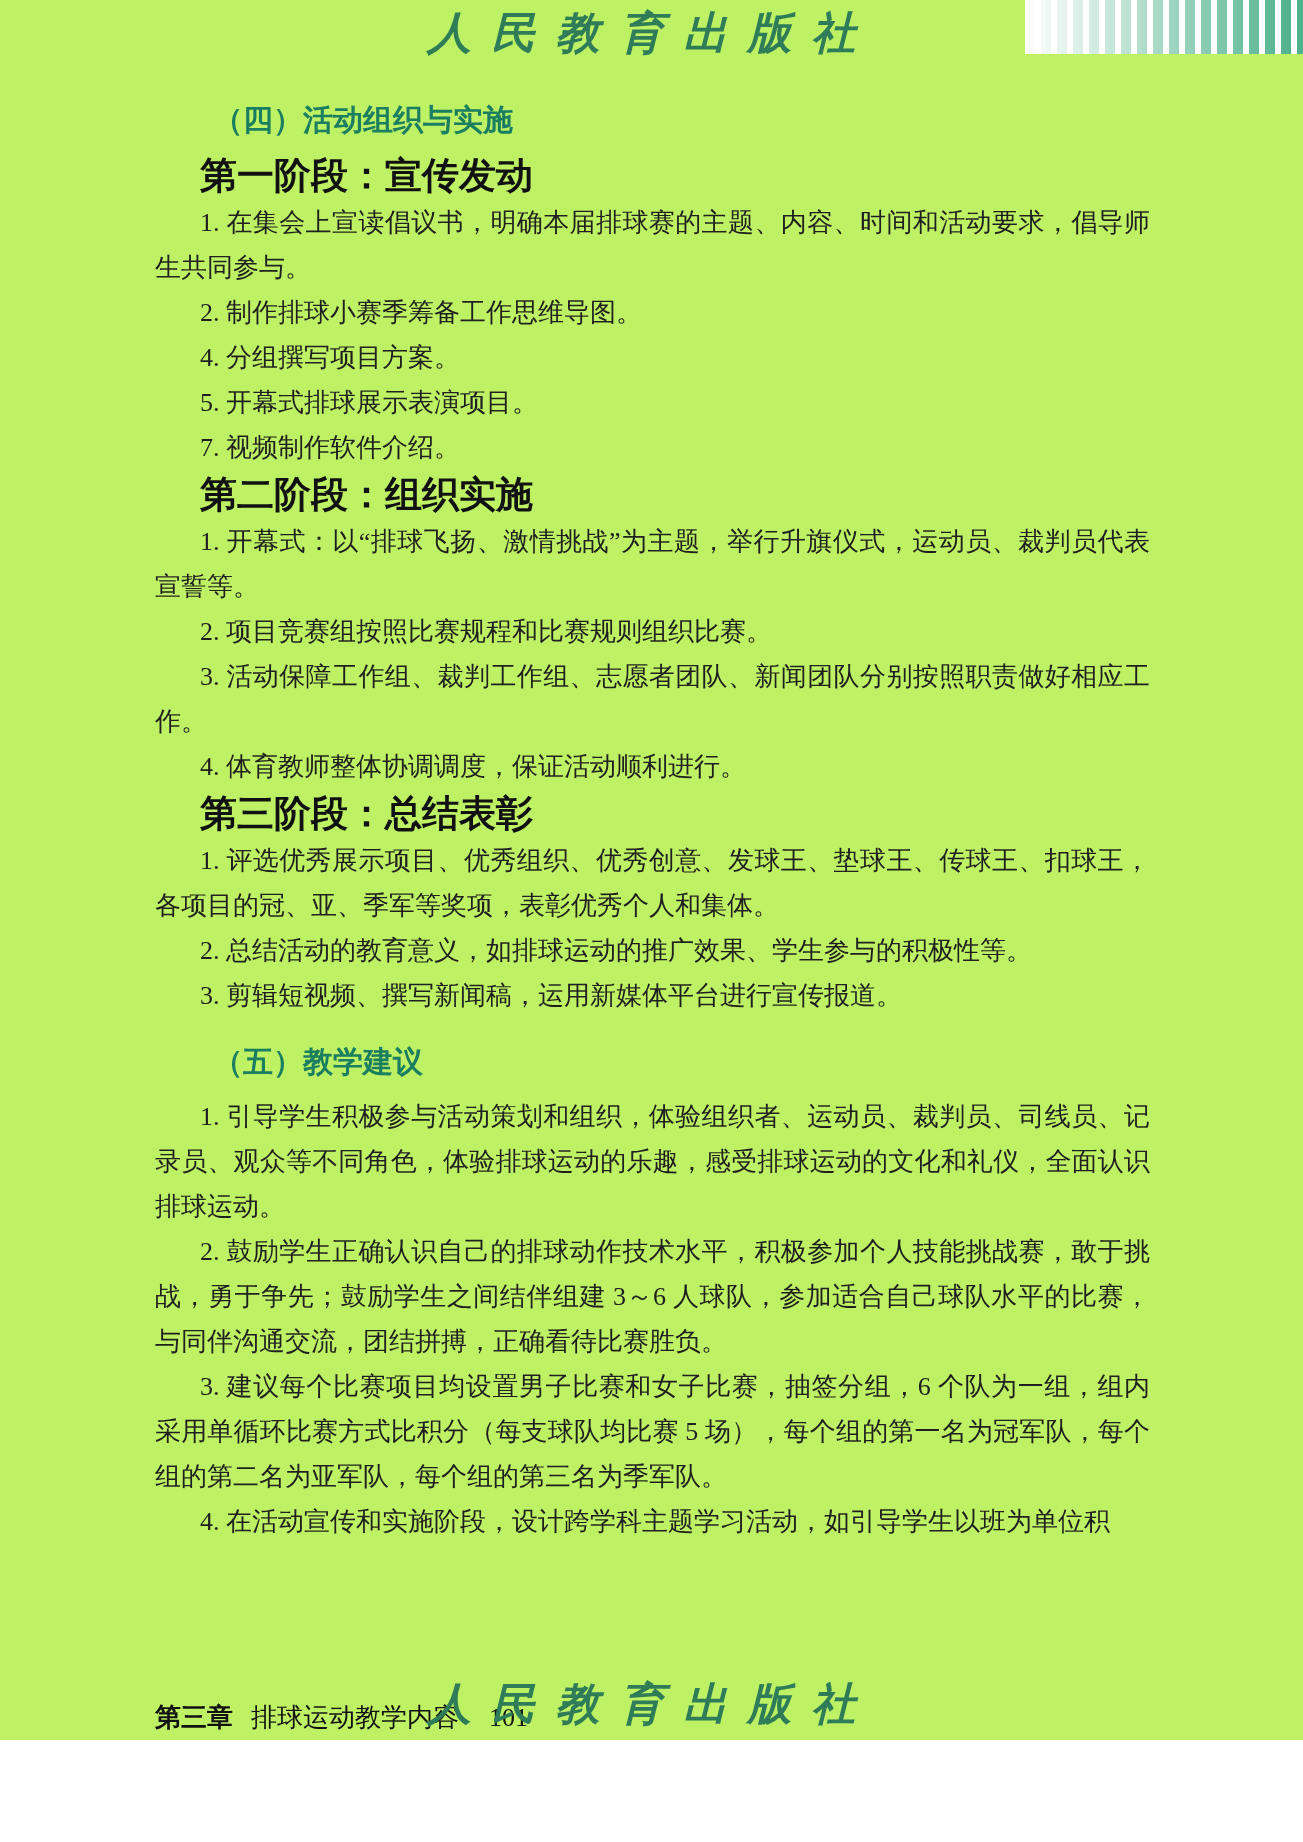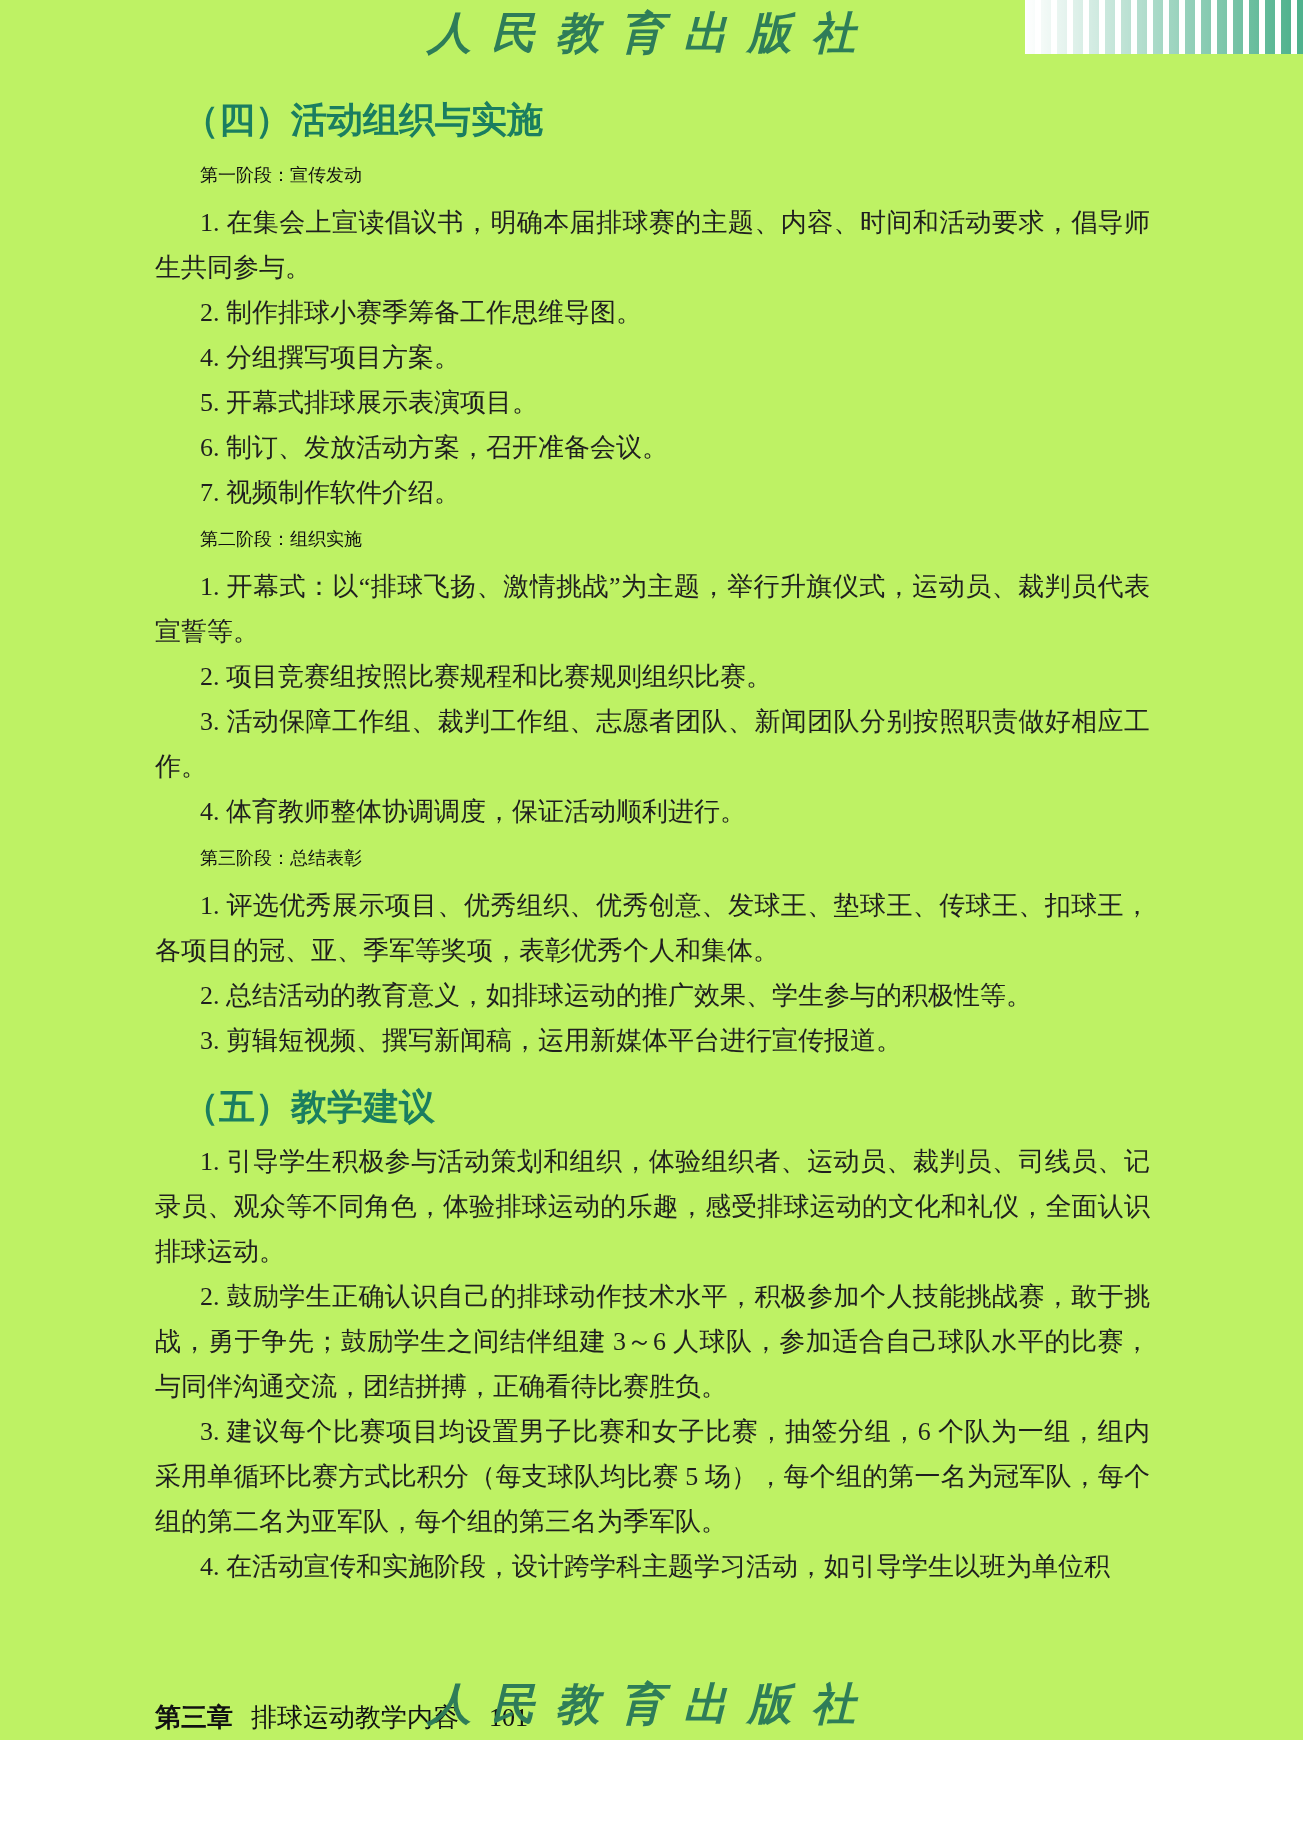--- a/index.html
+++ b/index.html
@@ -46,30 +46,30 @@
   
   .content{
     position:absolute;
     left:155px;top:100px;
     width:995px;
   }
   .content > :first-child{margin-top:0;}
   .sec{
     font-family:"Liberation Sans","DejaVu Sans",sans-serif;
     font-weight:bold;
-    font-size:36px;
+    font-size:30px;
     line-height:40px;
     color:var(--heading-green);
-    margin:10px 0 12px 28px;
+    margin:10px 0 12px 58px;
   }
   .sec-gap{margin-top:24px;}
   .stage{
     font-family:"Liberation Sans","DejaVu Sans",sans-serif;
-    font-weight:normal;
-    font-size:18px;
+    font-weight:bold;
+    font-size:37px;
     line-height:47px;
     color:#111111;
     margin:1px 0 1px 45px;
   }
   .para{
     font-size:26px;
     line-height:45px;
     margin:0;
     text-align:justify;
     text-indent:45px;
@@ -101,21 +101,20 @@
   <div class="top-logo logo">人民教育出版社</div>
   <div class="bars"></div>
 
   <div class="content">
     <h2 class="sec">（四）活动组织与实施</h2>
     <h3 class="stage">第一阶段：宣传发动</h3>
     <p class="para">1. 在集会上宣读倡议书，明确本届排球赛的主题、内容、时间和活动要求，倡导师生共同参与。</p>
     <p class="para">2. 制作排球小赛季筹备工作思维导图。</p>
     <p class="para">4. 分组撰写项目方案。</p>
     <p class="para">5. 开幕式排球展示表演项目。</p>
-    <p class="para">6. 制订、发放活动方案，召开准备会议。</p>
     <p class="para">7. 视频制作软件介绍。</p>
     <h3 class="stage">第二阶段：组织实施</h3>
     <p class="para">1. 开幕式：以“排球飞扬、激情挑战”为主题，举行升旗仪式，运动员、裁判员代表宣誓等。</p>
     <p class="para">2. 项目竞赛组按照比赛规程和比赛规则组织比赛。</p>
     <p class="para">3. 活动保障工作组、裁判工作组、志愿者团队、新闻团队分别按照职责做好相应工作。</p>
     <p class="para">4. 体育教师整体协调调度，保证活动顺利进行。</p>
     <h3 class="stage">第三阶段：总结表彰</h3>
     <p class="para">1. 评选优秀展示项目、优秀组织、优秀创意、发球王、垫球王、传球王、扣球王，各项目的冠、亚、季军等奖项，表彰优秀个人和集体。</p>
     <p class="para">2. 总结活动的教育意义，如排球运动的推广效果、学生参与的积极性等。</p>
     <p class="para">3. 剪辑短视频、撰写新闻稿，运用新媒体平台进行宣传报道。</p>

